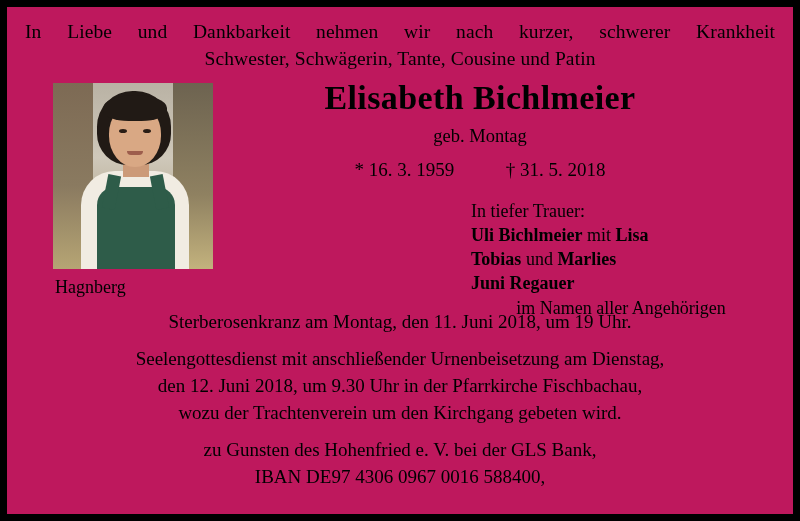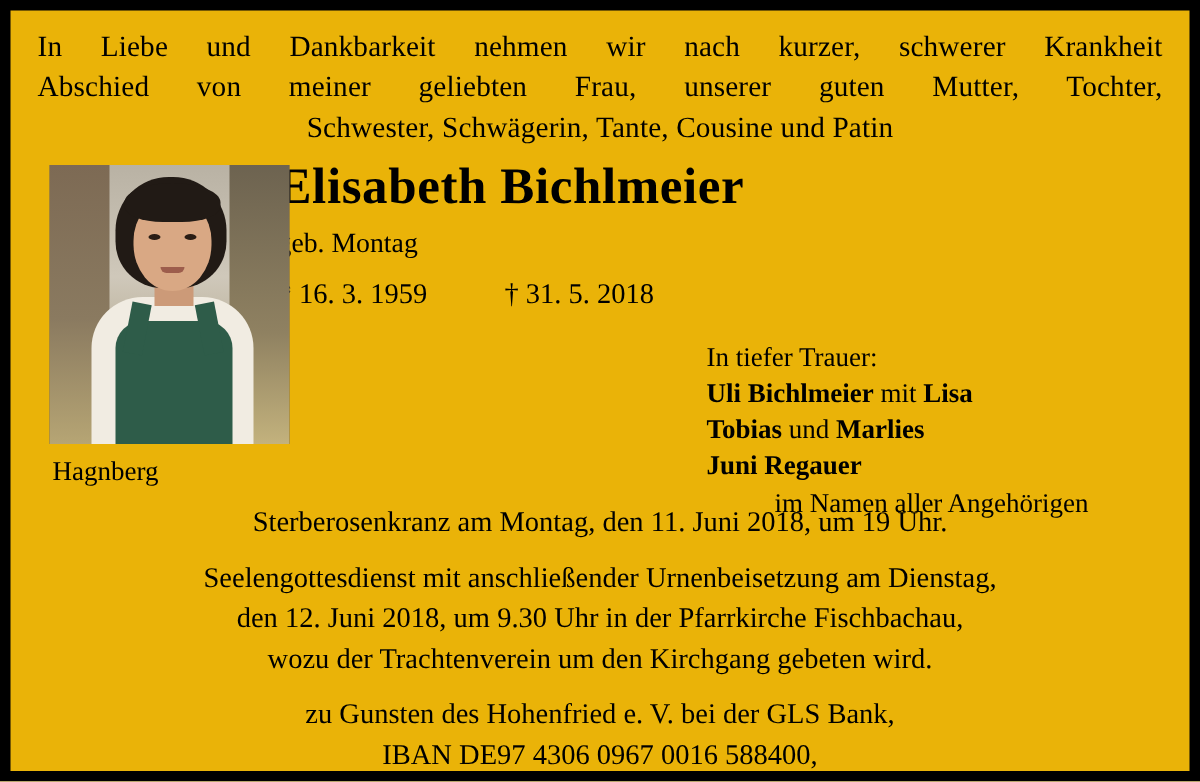--- a/index.html
+++ b/index.html
@@ -9,21 +9,21 @@
   }
   body {
     font-family: "Liberation Serif", serif;
     color: #000000;
   }
   .obituary {
     position: relative;
     width: 800px;
     height: 521px;
     box-sizing: border-box;
-    background: #eab308;
+    background: #be185d;
     border: 7px solid #000000;
     overflow: hidden;
   }
   .inner {
     box-sizing: border-box;
     width: 100%;
     height: 100%;
     padding: 12px 18px 8px 18px;
     display: block;
   }
@@ -42,21 +42,21 @@
     text-align-last: justify;
     white-space: normal;
   }
   .body-area {
     position: relative;
     margin-top: 6px;
     min-height: 220px;
   }
   .portrait-block {
     position: absolute;
-    left: 8px;
+    left: 28px;
     top: 4px;
     width: 156px;
   }
   .portrait {
     width: 160px;
     height: 186px;
     background: #6f6253;
     position: relative;
     overflow: hidden;
   }
@@ -129,21 +129,21 @@
   }
   .portrait .strap-l { left: 52px; transform: rotate(11deg); }
   .portrait .strap-r { left: 100px; transform: rotate(-11deg); }
   .place {
     margin-top: 8px;
     font-size: 18px;
     text-align: left;
     padding-left: 2px;
   }
   .center-block {
-    text-align: left;
+    text-align: center;
     padding-left: 160px;
   }
   .name {
     font-size: 34px;
     font-weight: bold;
     letter-spacing: 0.4px;
     margin-top: 6px;
     line-height: 1.1;
   }
   .maiden {
@@ -184,21 +184,20 @@
   .footer .l { display: block; white-space: nowrap; }
 </style>
 </head>
 <body>
 
 <div class="obituary">
   <div class="inner">
 
     <div class="intro">
       <span class="line justify">In Liebe und Dankbarkeit nehmen wir nach kurzer, schwerer Krankheit</span>
-      <span class="line justify">Abschied von meiner geliebten Frau, unserer guten Mutter, Tochter,</span>
       <span class="line">Schwester, Schwägerin, Tante, Cousine und Patin</span>
     </div>
 
     <div class="body-area">
 
       <div class="portrait-block">
         <div class="portrait">
           <div class="bg-left"></div>
           <div class="bg-mid"></div>
           <div class="bg-right"></div>

